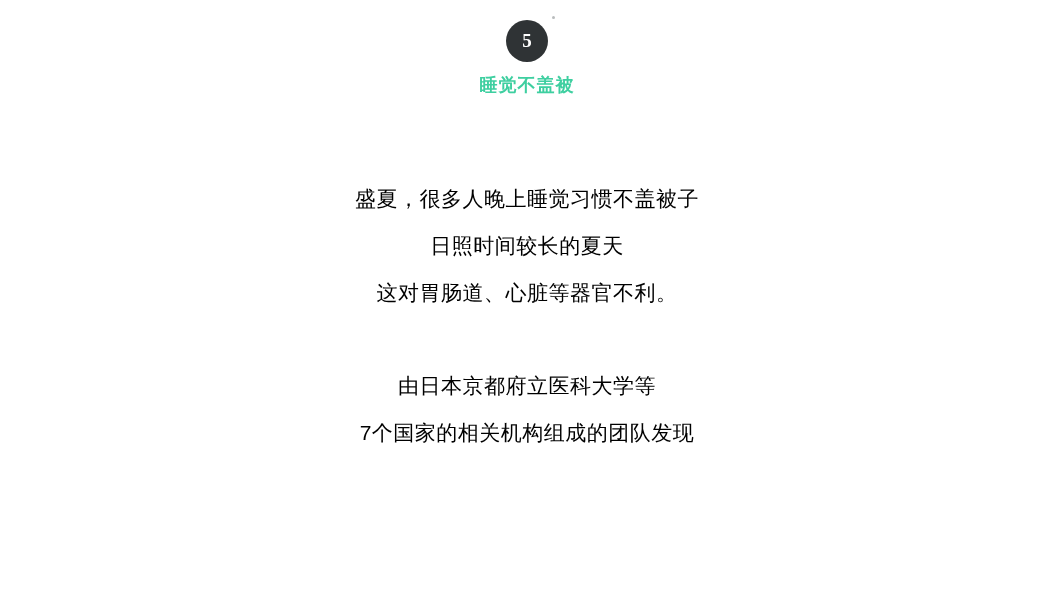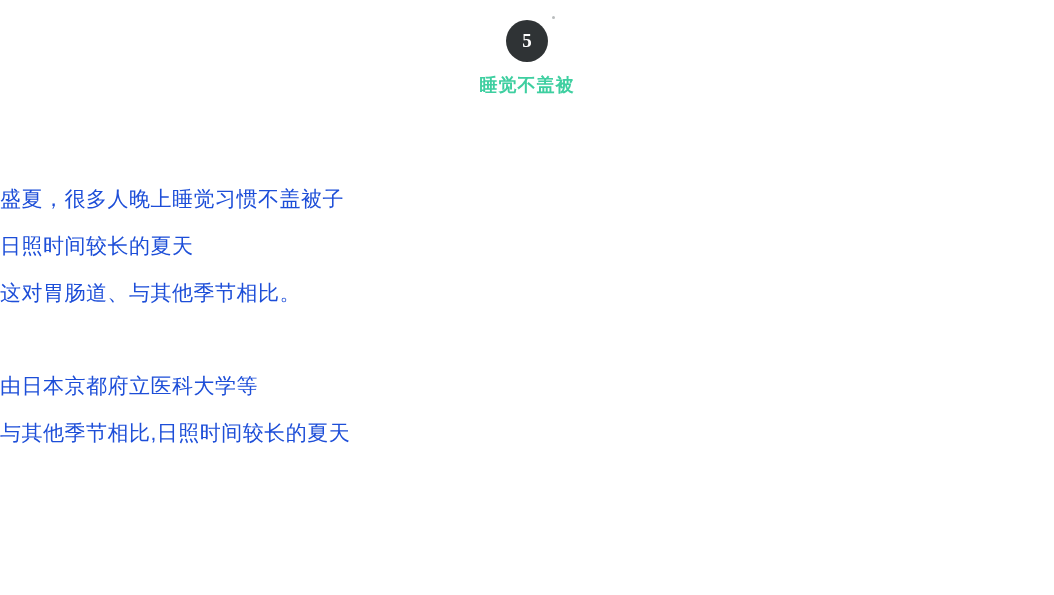--- a/index.html
+++ b/index.html
@@ -58,22 +58,22 @@
     margin-top: 12px;
     color: #3ecfa0;
     font-size: 18px;
     font-weight: bold;
     letter-spacing: 1px;
     text-align: left;
     line-height: 1.3;
   }
   .body-block {
     margin-top: 78px;
-    text-align: left;
-    color: #1d4ed8;
+    text-align: center;
+    color: #000000;
     font-size: 21px;
     line-height: 47px;
     letter-spacing: 0.5px;
     width: 100%;
   }
   .body-block.second {
     margin-top: 46px;
   }
   .body-line {
     display: block;
@@ -90,21 +90,21 @@
       <span>5</span>
       <span class="badge-dot"></span>
     </div>
   </div>
 
   <div class="subtitle">睡觉不盖被</div>
 
   <div class="body-block first">
     <span class="body-line">盛夏，很多人晚上睡觉习惯不盖被子</span>
     <span class="body-line">日照时间较长的夏天</span>
-    <span class="body-line">这对胃肠道、与其他季节相比。</span>
+    <span class="body-line">这对胃肠道、心脏等器官不利。</span>
   </div>
 
   <div class="body-block second">
     <span class="body-line">由日本京都府立医科大学等</span>
-    <span class="body-line">与其他季节相比,日照时间较长的夏天</span>
+    <span class="body-line">7个国家的相关机构组成的团队发现</span>
   </div>
 
 </div>
 
 </body></html>

